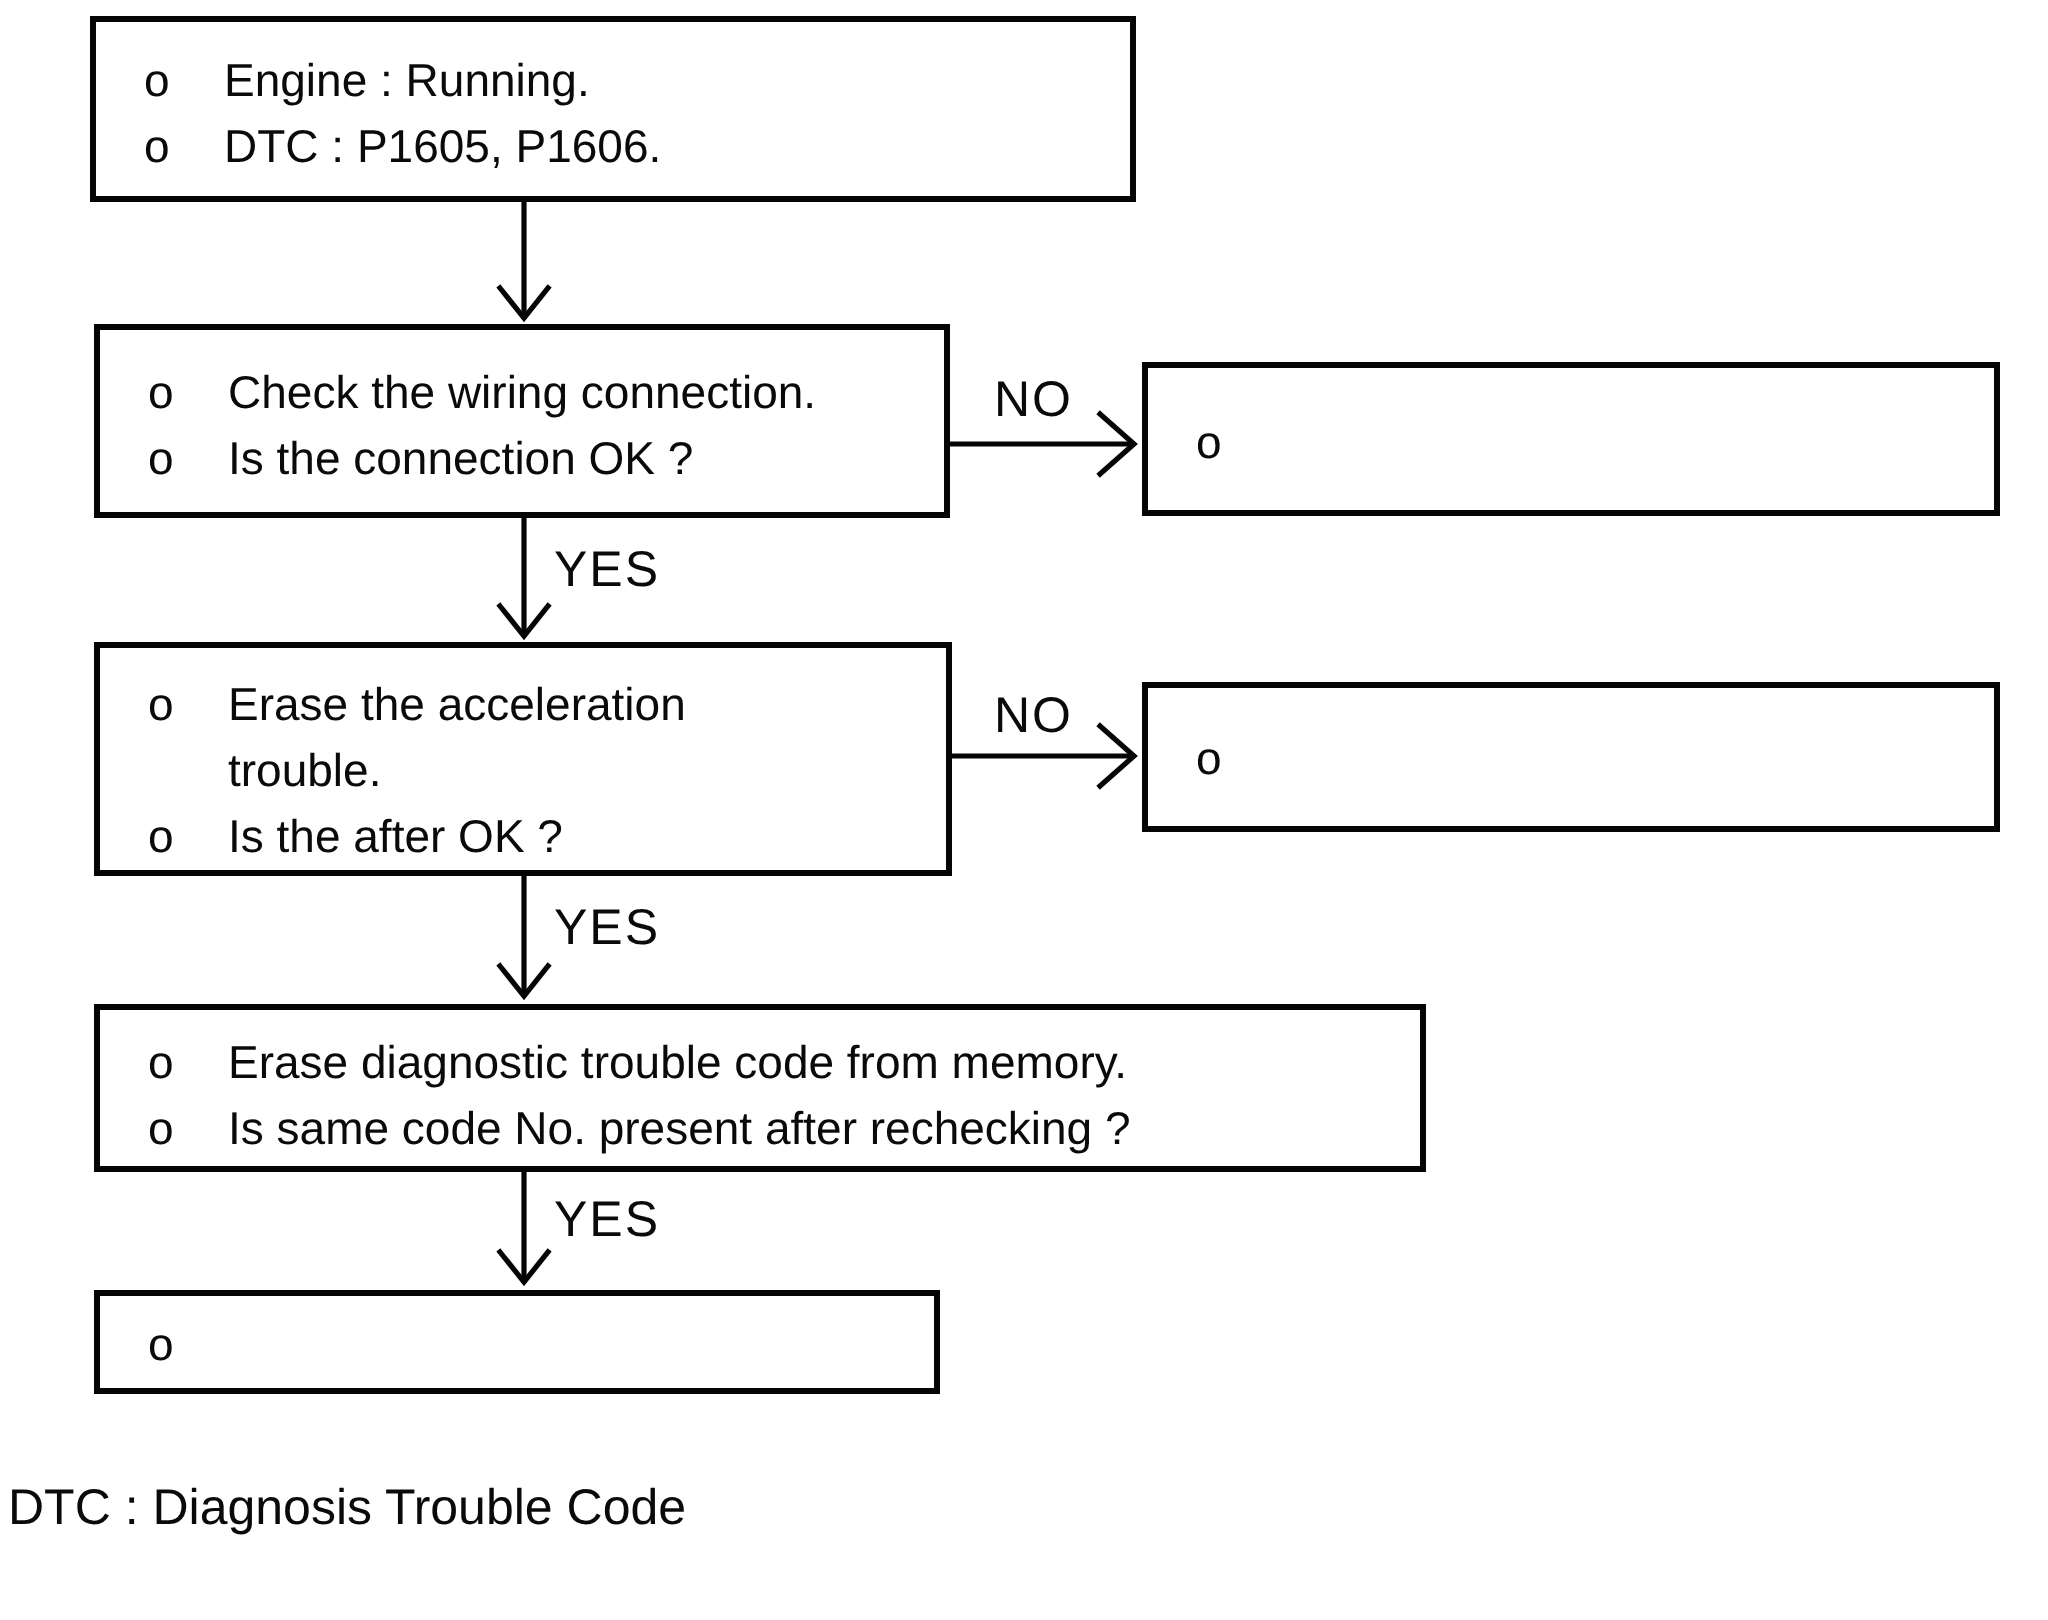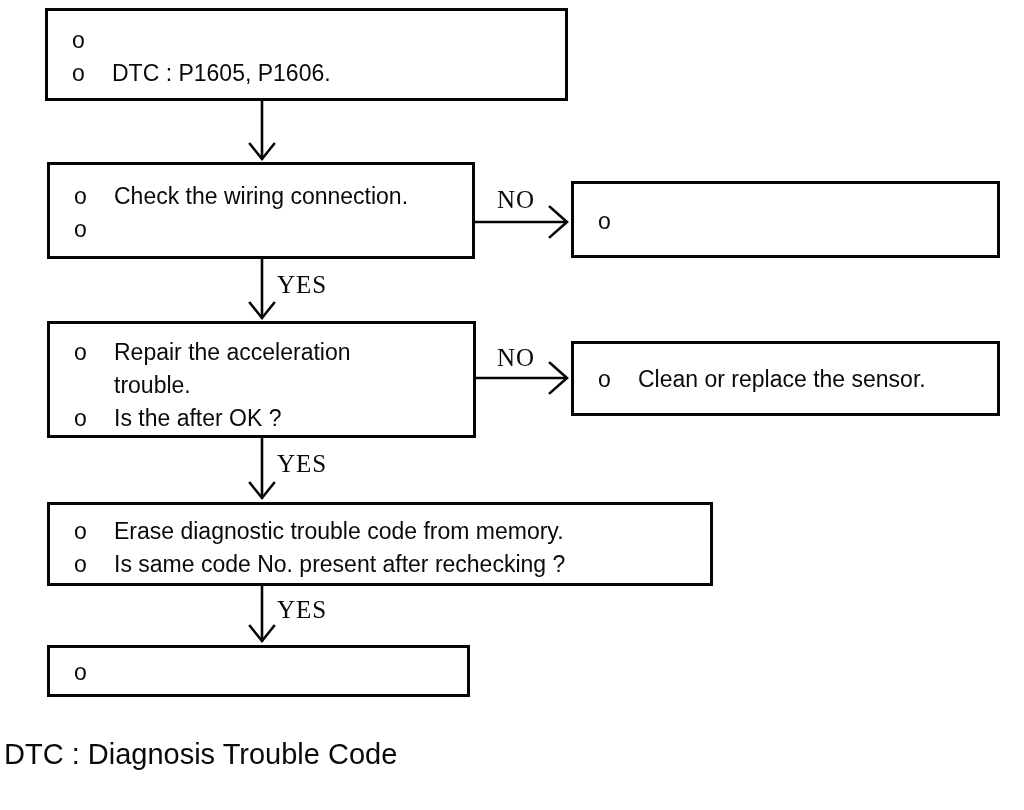--- a/index.html
+++ b/index.html
@@ -40,27 +40,26 @@
     width: 40px;
     flex: 0 0 40px;
     text-align: left;
   }
   .branch-label {
     position: absolute;
     z-index: 3;
     font-size: 25px;
     letter-spacing: 1px;
     background: transparent;
-    font-family: Liberation Serif, serif;
   }
   .legend {
     position: absolute;
     left: 4px;
     top: 738px;
-    font-size: 29px;
+    font-size: 25px;
     line-height: 33px;
     z-index: 2;
   }
   
   #box-start        { left: 45px;  top: 8px;   width: 523px; height: 93px;  padding: 13px 8px 0 24px; }
   #box-check-wiring { left: 47px;  top: 162px; width: 428px; height: 97px;  padding: 15px 8px 0 24px; }
   #box-repair-wiring{ left: 571px; top: 181px; width: 429px; height: 77px;  padding: 21px 8px 0 24px; }
   #box-check-sensor { left: 47px;  top: 321px; width: 429px; height: 117px; padding: 12px 8px 0 24px; }
   #box-clean-sensor { left: 571px; top: 341px; width: 429px; height: 75px;  padding: 19px 8px 0 24px; }
   #box-erase-code   { left: 47px;  top: 502px; width: 666px; height: 84px;  padding: 10px 8px 0 24px; }
@@ -87,62 +86,63 @@
     <path d="M550 363 L567 378 L550 393"></path>
     <path d="M262 438 L262 497"></path>
     <path d="M250 483 L262 498 L274 483"></path>
     <path d="M262 585 L262 640"></path>
     <path d="M250 626 L262 641 L274 626"></path>
   </svg>
 
   <div class="flow-box" id="box-start">
     <div class="box-line">
       <span class="bullet">o</span>
+      <span>Engine : Running.</span>
     </div>
     <div class="box-line">
       <span class="bullet">o</span>
       <span>DTC : P1605, P1606.</span>
     </div>
   </div>
 
   <div class="flow-box" id="box-check-wiring">
     <div class="box-line">
       <span class="bullet">o</span>
       <span>Check the wiring connection.</span>
     </div>
     <div class="box-line">
       <span class="bullet">o</span>
+      <span>Is the connection OK ?</span>
     </div>
   </div>
 
   <div class="flow-box" id="box-repair-wiring">
     <div class="box-line">
       <span class="bullet">o</span>
     </div>
   </div>
 
   <div class="flow-box" id="box-check-sensor">
     <div class="box-line">
       <span class="bullet">o</span>
-      <span>Repair the acceleration</span>
+      <span>Erase the acceleration</span>
     </div>
     <div class="box-line">
       <span class="bullet"></span>
       <span>trouble.</span>
     </div>
     <div class="box-line">
       <span class="bullet">o</span>
       <span>Is the after OK ?</span>
     </div>
   </div>
 
   <div class="flow-box" id="box-clean-sensor">
     <div class="box-line">
       <span class="bullet">o</span>
-      <span>Clean or replace the sensor.</span>
     </div>
   </div>
 
   <div class="flow-box" id="box-erase-code">
     <div class="box-line">
       <span class="bullet">o</span>
       <span>Erase diagnostic trouble code from memory.</span>
     </div>
     <div class="box-line">
       <span class="bullet">o</span>

